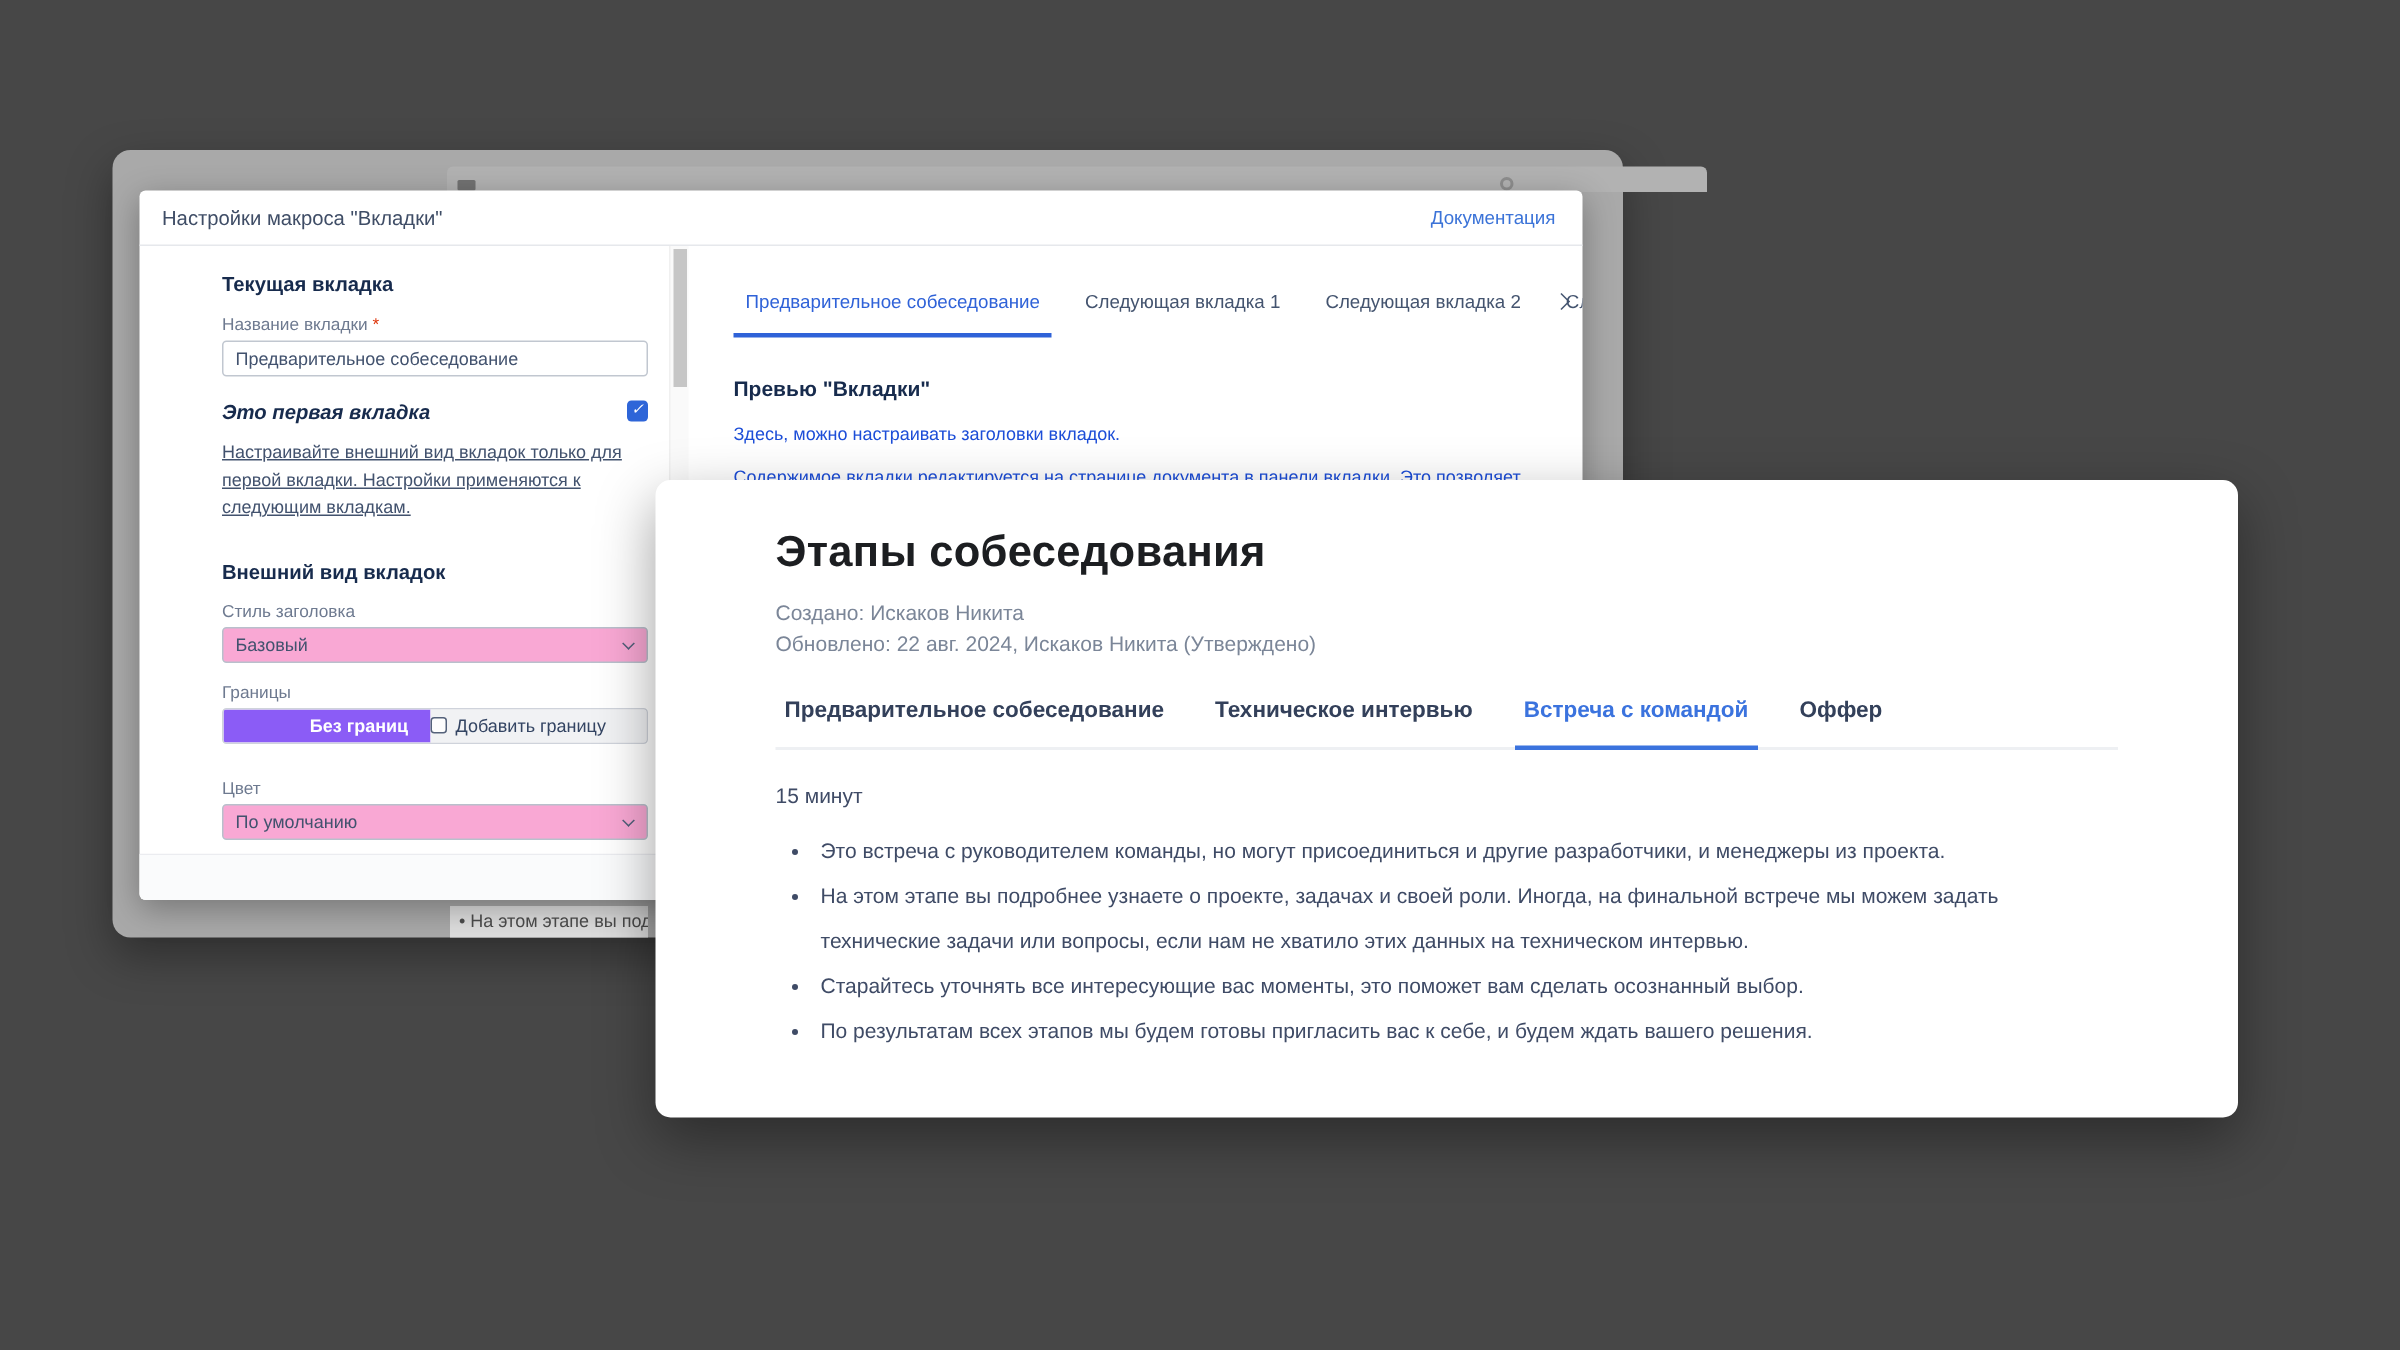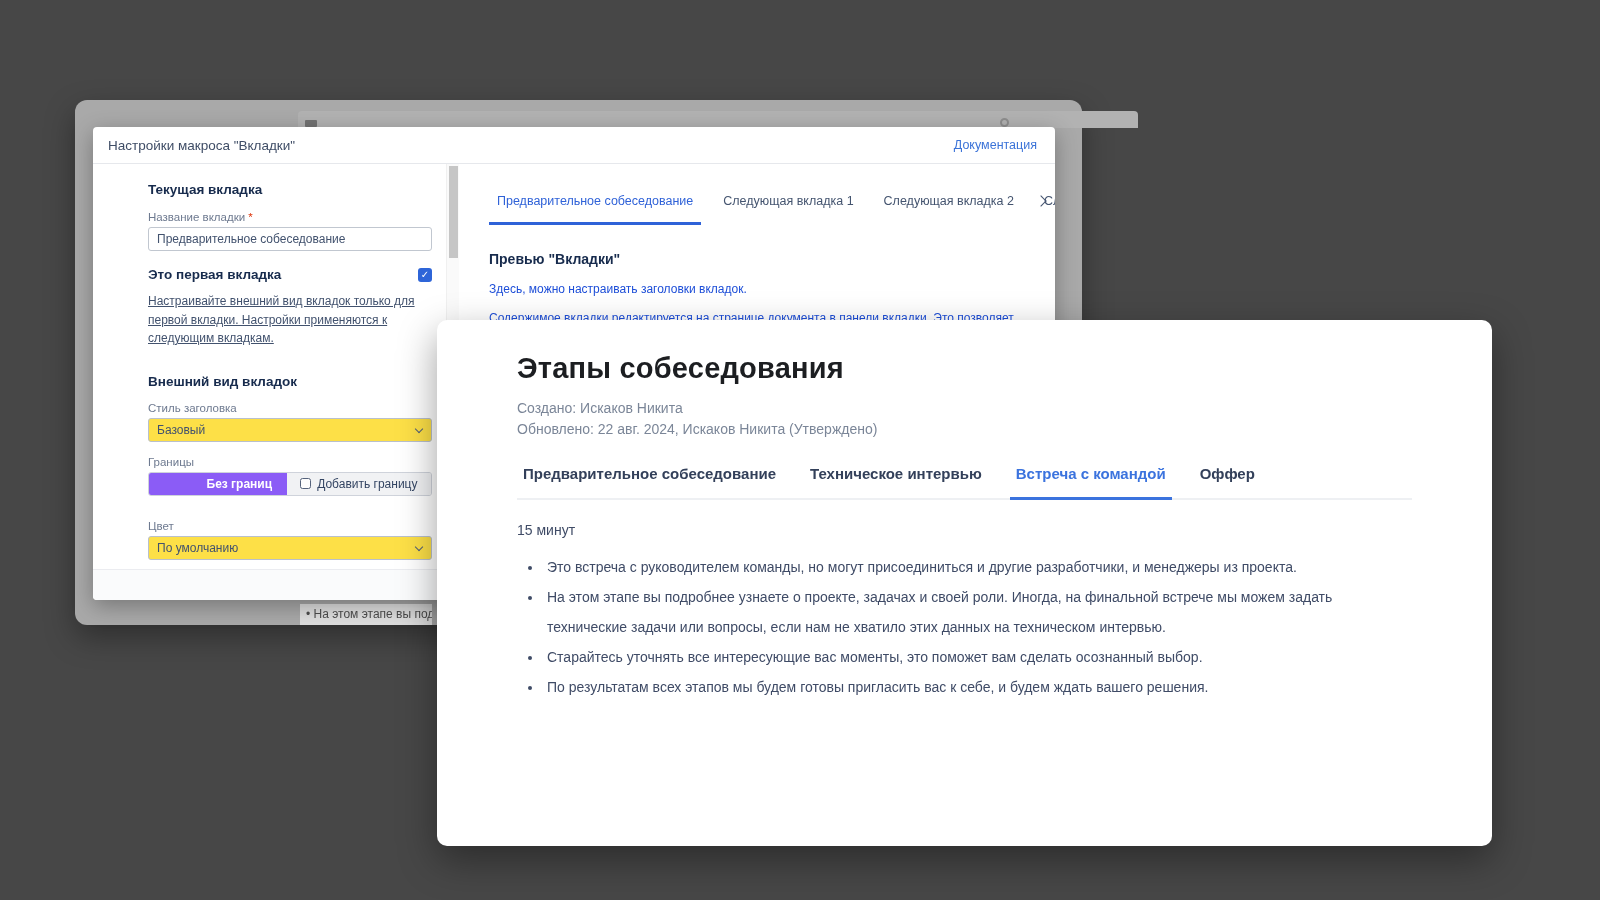--- a/index.html
+++ b/index.html
@@ -33,35 +33,35 @@
                   border-radius:0 0 4px 4px; }
 
   
   .settings { width:313px; flex:0 0 313px; padding:18px 14px 0 15px; overflow:hidden; }
   .sec-h { font-size:13.5px; font-weight:bold; color:#172b4d; }
   .fld-label { font-size:11.5px; color:#6e7a90; margin-bottom:4px; }
   .req { color:#de350b; }
   .txt-input { width:100%; height:24px; border:1px solid #c1c7d0; border-radius:3px;
                font-size:12px; color:#42526e; padding:0 8px; background:#fff;
                font-family:"Liberation Sans", sans-serif; }
-  .row-between { display:flex; align-items:flex-end; justify-content:space-between; }
+  .row-between { display:flex; align-items:flex-start; justify-content:space-between;font-style:italic; }
   .checkbox { width:14px; height:14px; background:#2e65d8; border-radius:3px; color:#fff;
               font-size:10px; line-height:14px; text-align:center; cursor:pointer; }
   .help { font-size:12px; line-height:1.55; color:#42526e; }
   .select { position:relative; width:100%; height:24px; border:1px solid #b9c0cc; border-radius:3px;
-            background:#fde047; font-size:12px; color:#42526e; line-height:22px; padding:0 8px;
+            background:#f9a8d4; font-size:12px; color:#42526e; line-height:22px; padding:0 8px;
             cursor:pointer; }
   .select .chev { position:absolute; right:9px; top:7px; width:6px; height:6px;
                   border-right:1.5px solid #505f79; border-bottom:1.5px solid #505f79;
                   transform:rotate(45deg); }
   .segmented { display:flex; height:24px; border:1px solid #cfd3db; border-radius:3px; overflow:hidden; }
   .seg-on { flex:1 1 50%; background:#8b5cf6; color:#fff; font-weight:bold; font-size:12px;
             display:flex; align-items:center; justify-content:center; cursor:pointer;padding-left:43px; }
   .seg-off { flex:1 1 53%; background:#f1f2f4; color:#344563; font-size:12px;
-             display:flex; align-items:center; justify-content:center; gap:6px; cursor:pointer; }
+             display:flex; align-items:center; gap:6px; cursor:pointer; }
   .seg-box { width:11px; height:11px; border:1.5px solid #55627b; border-radius:2.5px; background:#fdfdfd; }
 
   
   .scrollcol { width:13px; flex:0 0 13px; background:#fafafa; border-left:1px solid #f0f0f0; position:relative; }
   .thumb { position:absolute; left:2px; top:2px; width:9px; height:92px; background:#c6c6c6; }
   .scroll-dn { position:absolute; left:3px; bottom:4px; width:0; height:0;
                border-left:4px solid transparent; border-right:4px solid transparent;
                border-top:5px solid #8a8a8a; }
 
   
@@ -69,21 +69,21 @@
   .ptabs { display:flex; white-space:nowrap; }
   .ptab { font-size:12.5px; color:#44546f; padding:0 8px 14px 8px; margin-right:14px; cursor:pointer; }
   .ptab.active { color:#2f62d8; border-bottom:3px solid #2f62d8; }
   .ptabs-chev { position:absolute; right:10px; top:33px; width:8px; height:8px;
                 border-top:1.8px solid #44546f; border-right:1.8px solid #44546f;
                 transform:rotate(45deg); cursor:pointer; }
   .pv-heading { font-size:14px; font-weight:bold; color:#172b4d; margin-top:26px; }
   .pv-line { font-size:12px; color:#1d4ed8; margin-top:15px; white-space:nowrap; }
 
   
-  .card { position:absolute; left:437px; top:320px; width:1055px; height:526px;
+  .card { position:absolute; left:437px; top:320px; width:1055px; height:425px;
           background:#ffffff; border-radius:10px; box-shadow:0 14px 38px rgba(0,0,0,.38);
           padding:32px 80px 0 80px; overflow:hidden; }
   .card-title { font-size:29px; font-weight:bold; color:#1c1e21; letter-spacing:.2px; }
   .card-meta { margin-top:13px; font-size:14px; color:#7b8698; line-height:21px; }
   .ctabs { display:flex; margin-top:25px; border-bottom:2px solid #eef0f3; white-space:nowrap; }
   .ctab { font-size:15px; font-weight:bold; color:#33405a; padding:0 6px 15px 6px;
           margin-right:22px; margin-bottom:-2px; cursor:pointer; }
   .ctab.active { color:#3b73de; border-bottom:3px solid #3b73de; }
   .card-duration { margin-top:22px; font-size:14px; color:#3f4b66; }
   .card-bullets { margin:14px 0 0 26px; }

